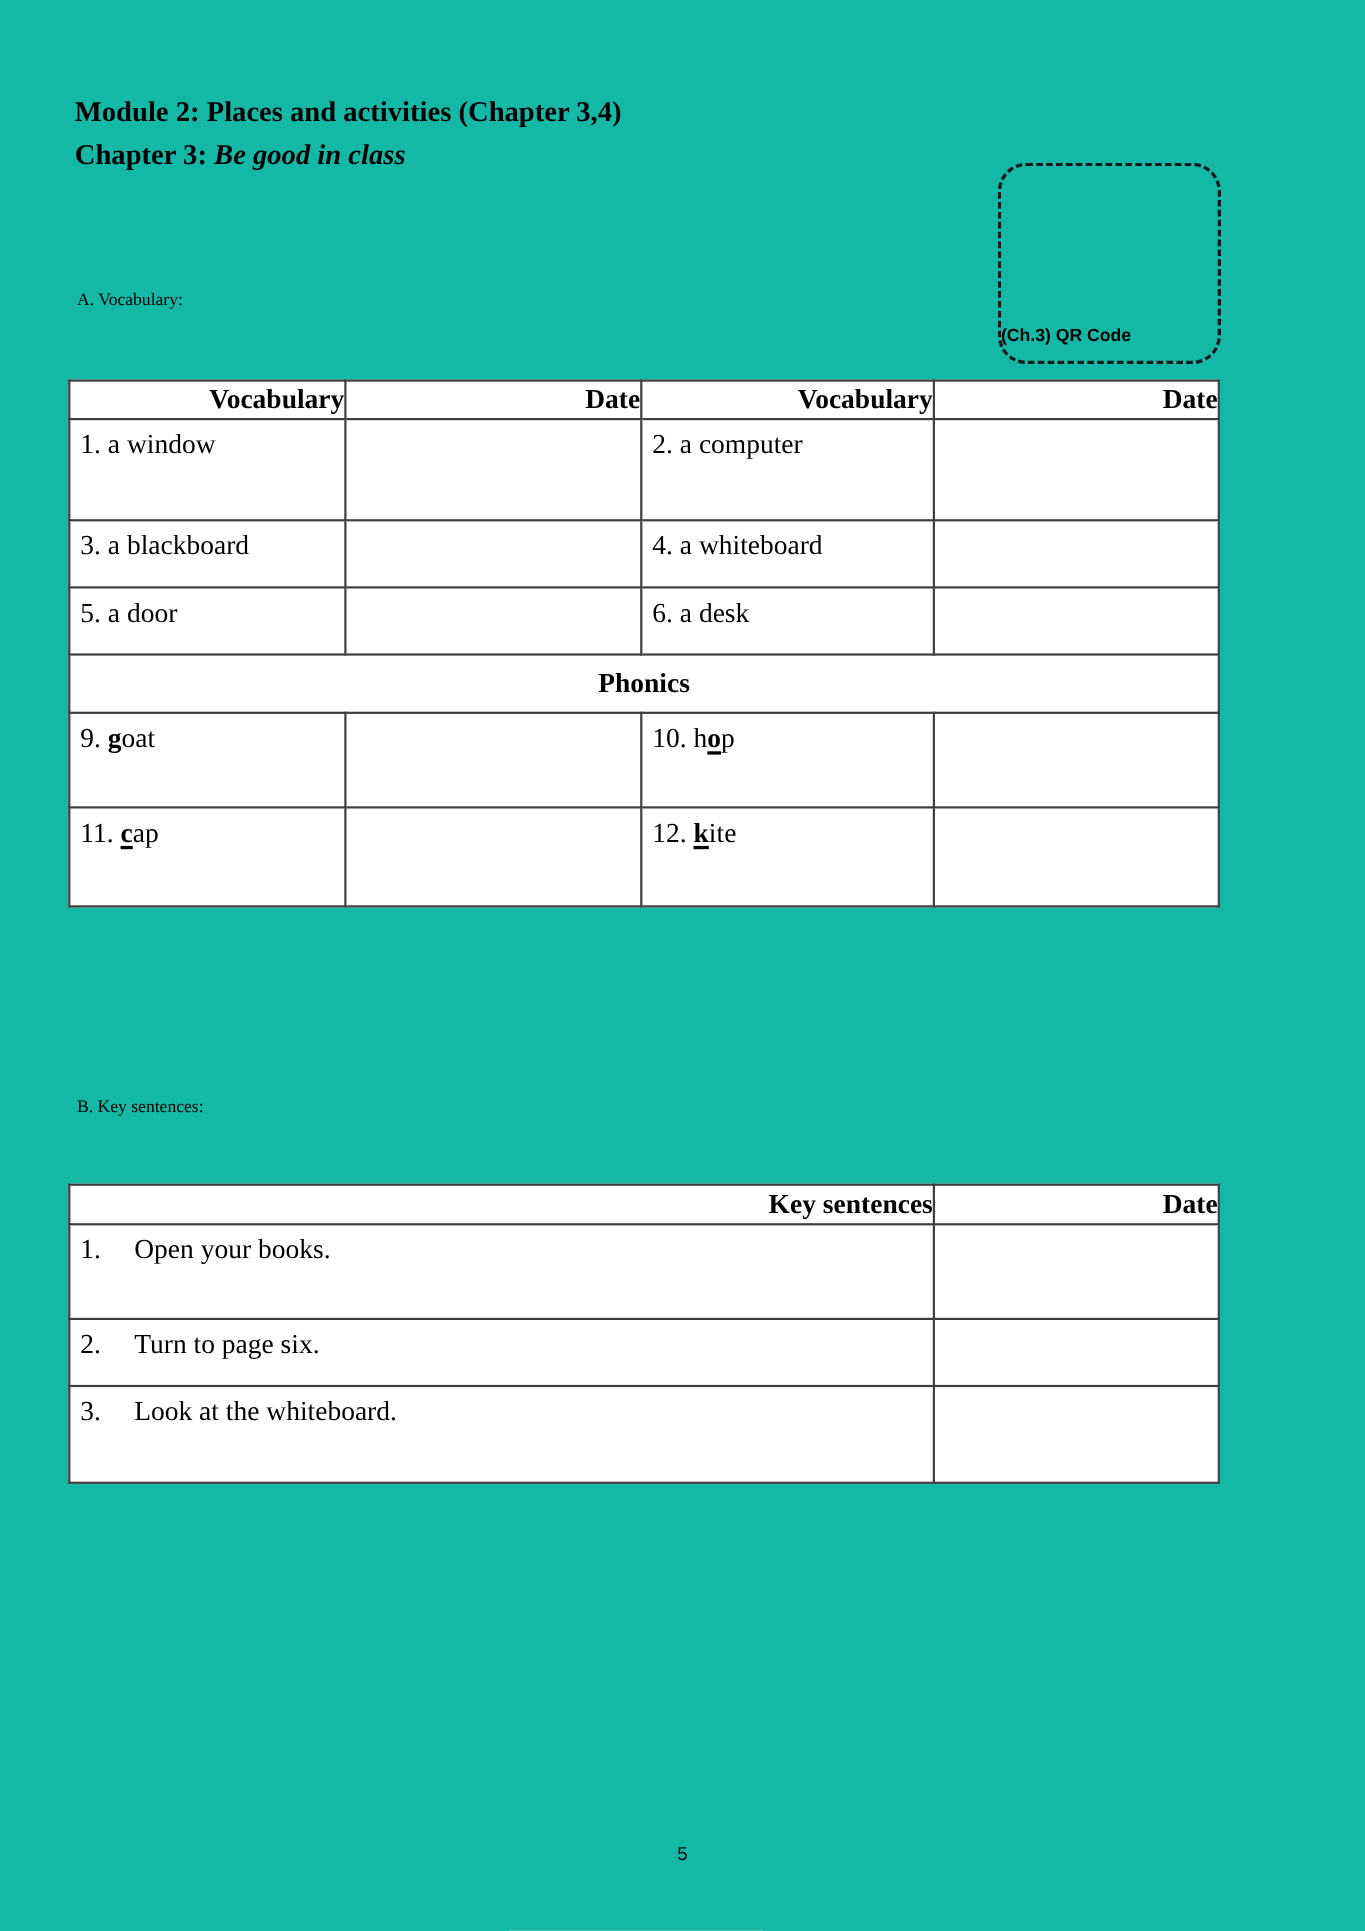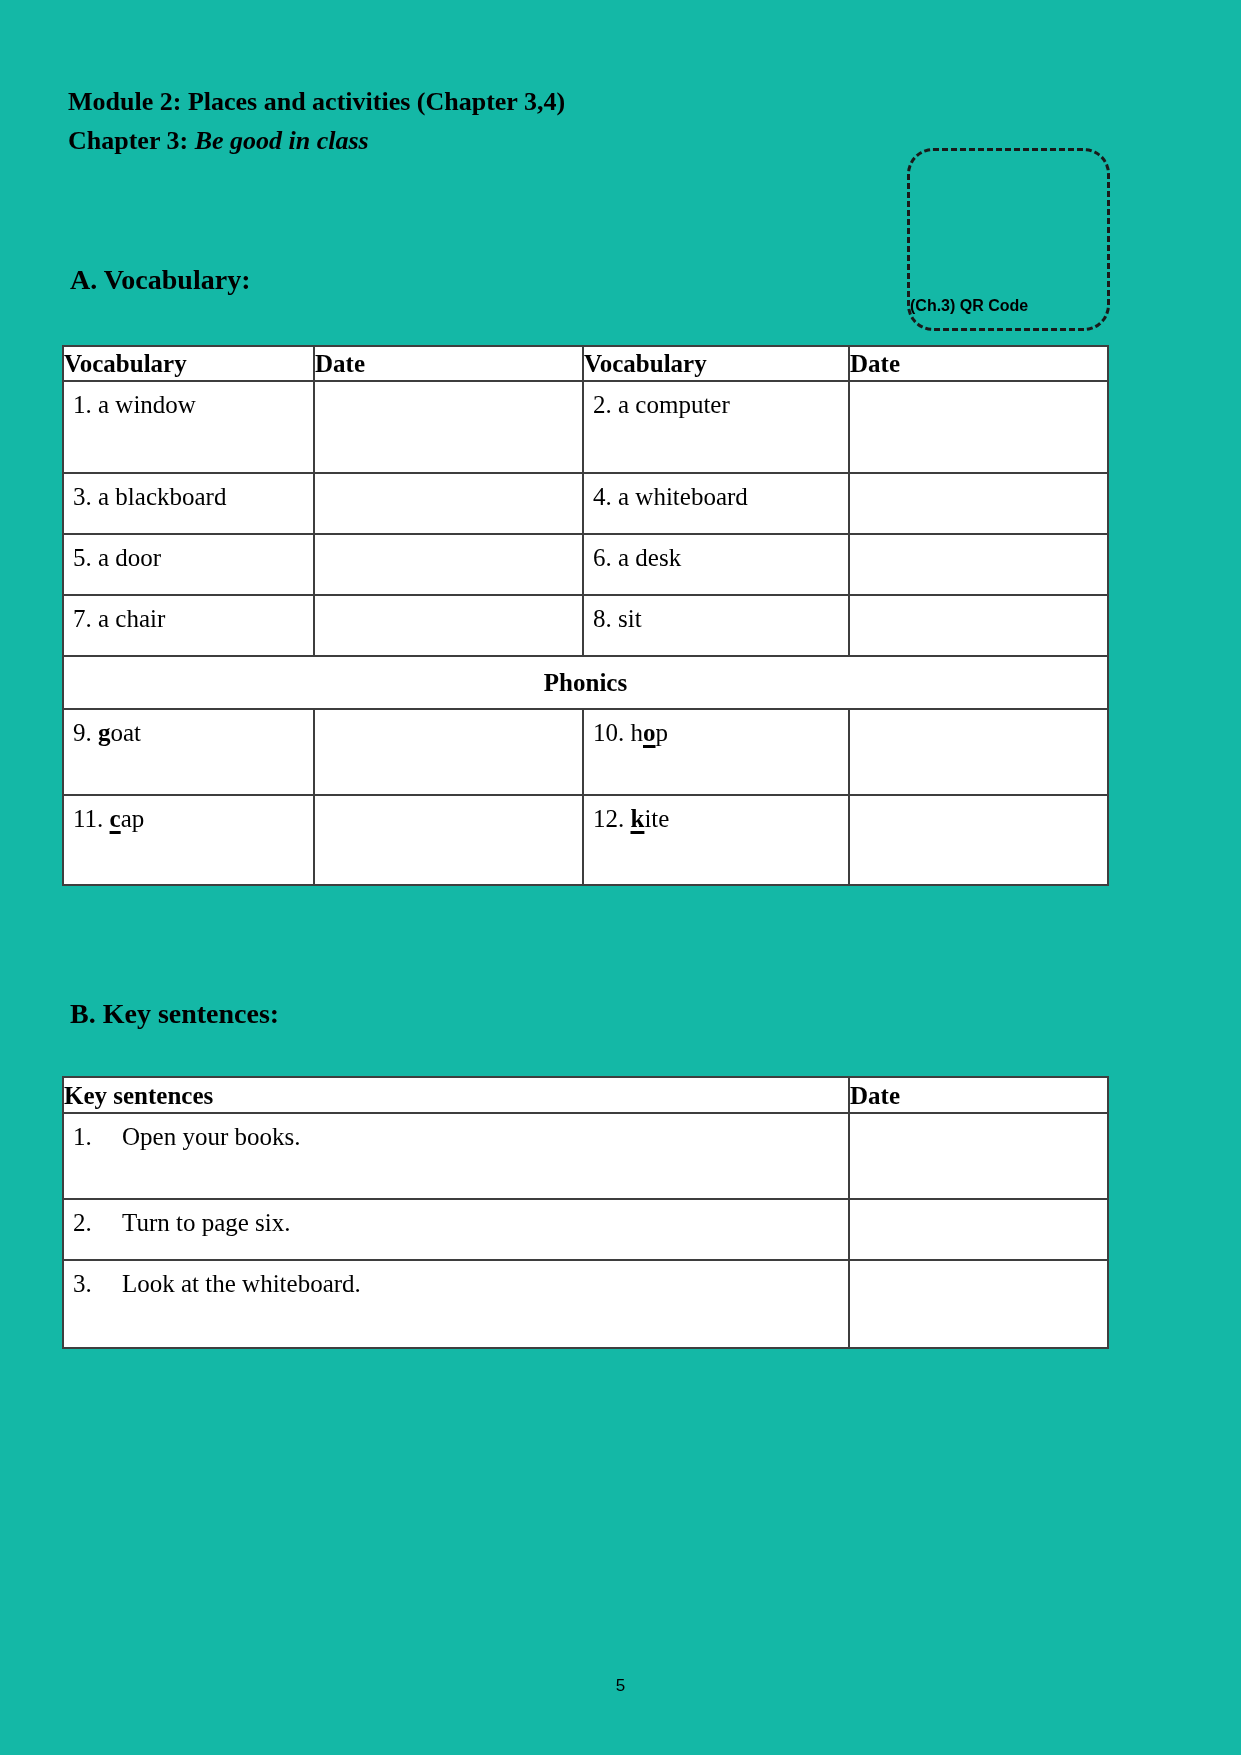--- a/index.html
+++ b/index.html
@@ -30,40 +30,40 @@
   .qr-label {
     position: absolute; bottom: 13px; left: 0;
     width: 100%; text-align: left;
     font-family: "Liberation Sans", sans-serif;
     font-weight: bold; font-size: 16px;
     letter-spacing: 0px;
   }
 
   .section-heading {
     position: absolute; left: 70px;
-    font-size: 28px; font-weight: bold; white-space: nowrap;
+    font-size: 16px; font-weight: normal; white-space: nowrap;
   }
   .heading-a { top: 264px; }
   .heading-b { top: 998px; }
 
   table {
     position: absolute; left: 62px;
     border-collapse: collapse; table-layout: fixed;
     background: #ffffff;
   }
   .vocab-table { top: 345px; width: 1045px; }
   .key-table   { top: 1076px; width: 1045px; }
 
   th, td {
     border: 2px solid #3e3e3e;
     font-size: 25px; line-height: 31px;
     overflow: hidden;
   }
   th {
-    font-weight: bold; text-align: left; vertical-align: middle;
+    font-weight: bold; text-align: right; vertical-align: middle;
     padding: 0;
   }
   td {
     vertical-align: top; text-align: left;
     padding: 7px 6px 0 9px;
   }
   tr.hdr { height: 35px; }
   tr.r88 { height: 92px; }
   tr.r87 { height: 61px; }
   tr.r86 { height: 86px; }
@@ -129,26 +129,20 @@
       <td></td>
       <td>4. a whiteboard</td>
       <td></td>
     </tr>
     <tr class="r87">
       <td>5. a door</td>
       <td></td>
       <td>6. a desk</td>
       <td></td>
     </tr>
-    <tr class="r87">
-      <td>7. a chair</td>
-      <td></td>
-      <td>8. sit</td>
-      <td></td>
-    </tr>
     <tr class="banner-row">
       <td class="banner" colspan="4">Phonics</td>
     </tr>
     <tr class="r86">
       <td><span>9. </span><span class="uL">g</span><span>oat</span></td>
       <td></td>
       <td><span>10. h</span><span class="uL">o</span><span>p</span></td>
       <td></td>
     </tr>
     <tr class="r90">

